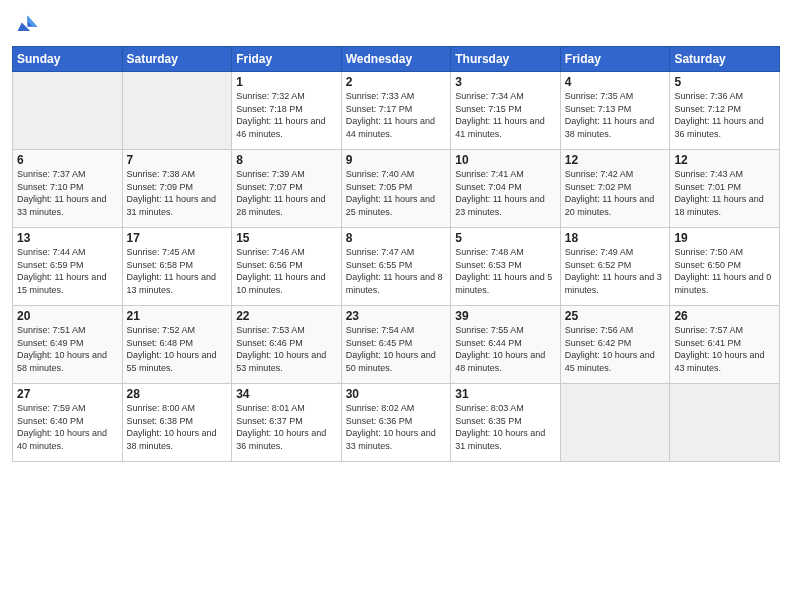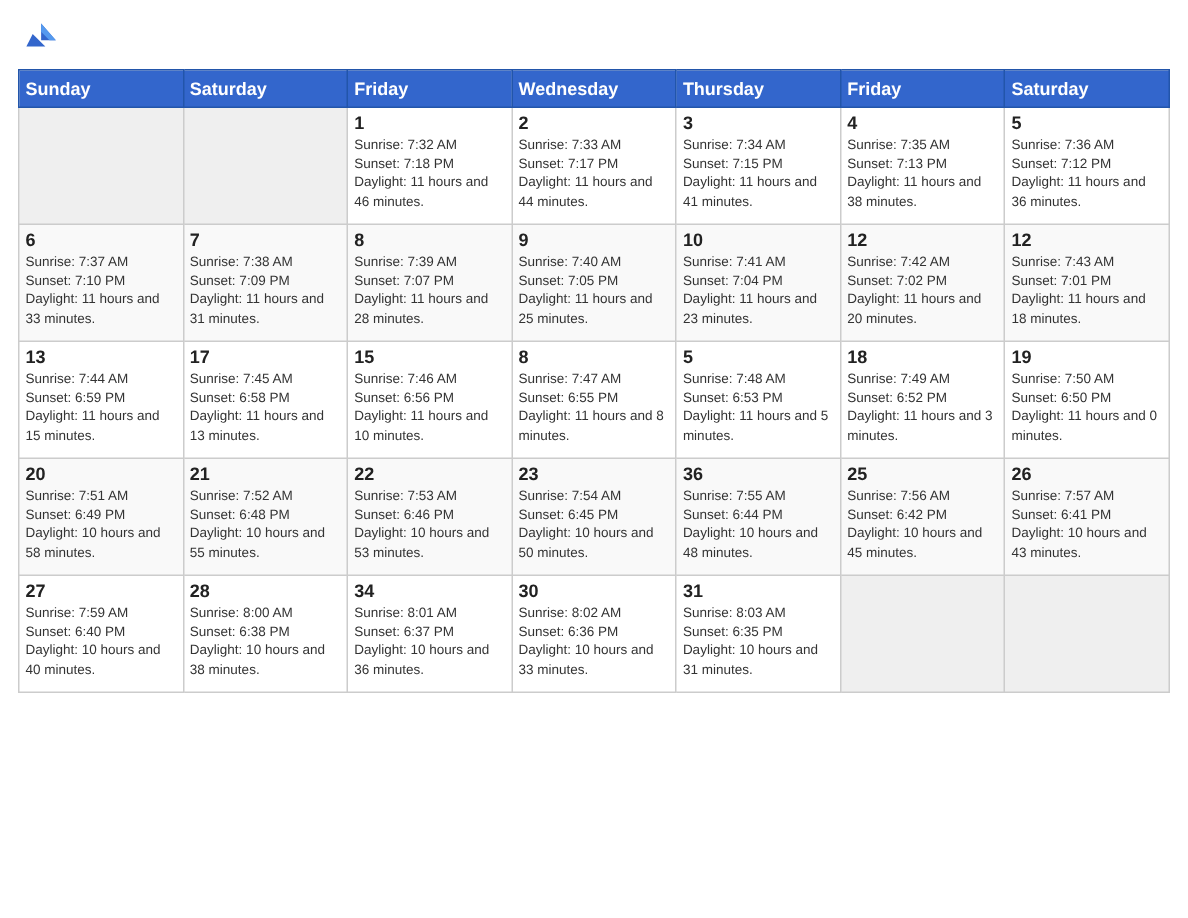--- a/index.html
+++ b/index.html
@@ -234,21 +234,21 @@
           </td>
           <td>
             <span class="day-num">22</span>
 <div class="day-info">Sunrise: 7:53 AM<br>Sunset: 6:46 PM<br>Daylight: 10 hours and 53 minutes.</div>
           </td>
           <td>
             <span class="day-num">23</span>
 <div class="day-info">Sunrise: 7:54 AM<br>Sunset: 6:45 PM<br>Daylight: 10 hours and 50 minutes.</div>
           </td>
           <td>
-            <span class="day-num">36</span>
+            <span class="day-num">39</span>
 <div class="day-info">Sunrise: 7:55 AM<br>Sunset: 6:44 PM<br>Daylight: 10 hours and 48 minutes.</div>
           </td>
           <td>
             <span class="day-num">25</span>
 <div class="day-info">Sunrise: 7:56 AM<br>Sunset: 6:42 PM<br>Daylight: 10 hours and 45 minutes.</div>
           </td>
           <td>
             <span class="day-num">26</span>
 <div class="day-info">Sunrise: 7:57 AM<br>Sunset: 6:41 PM<br>Daylight: 10 hours and 43 minutes.</div>
           </td>

